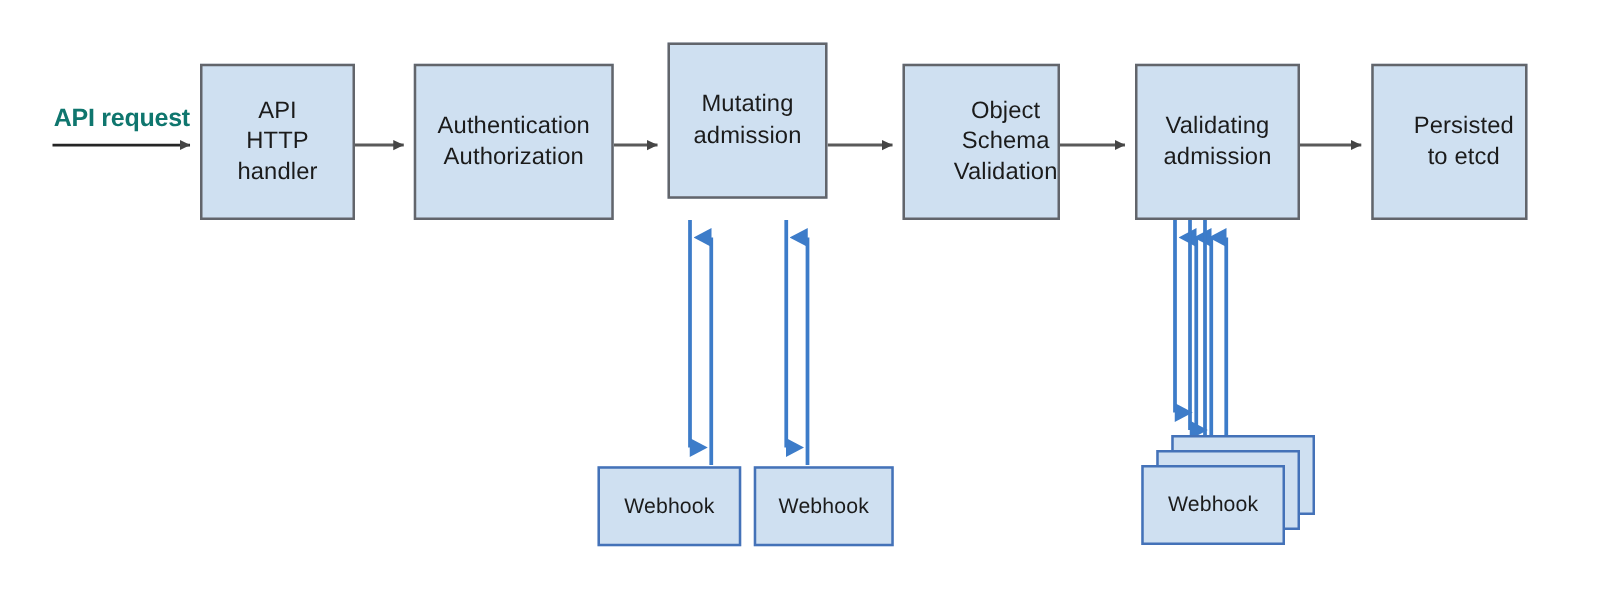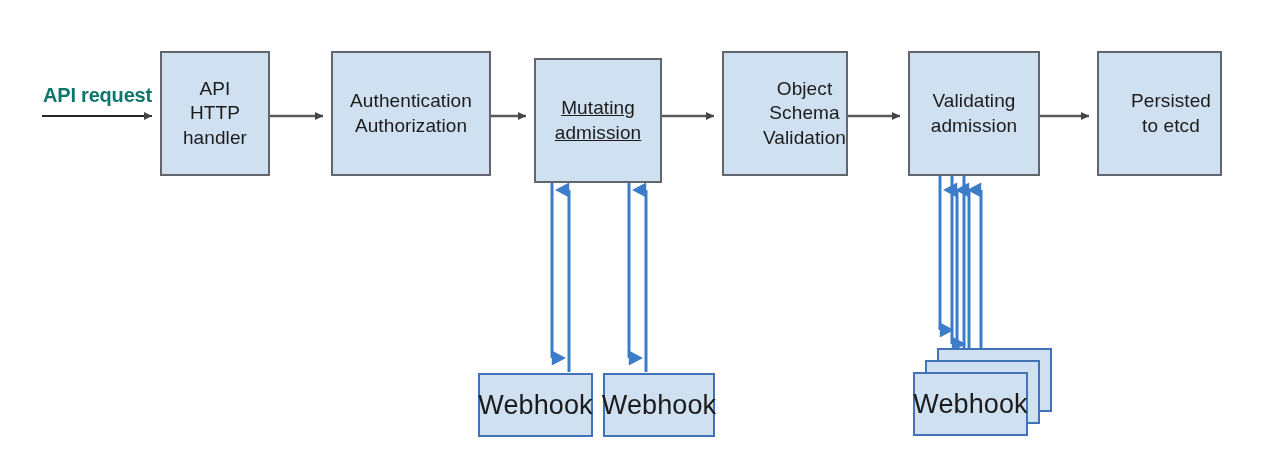--- a/index.html
+++ b/index.html
@@ -38,21 +38,21 @@
     justify-content: center;
     text-align: center;
     color: #1b1b1b;
     font-size: 19px;
     line-height: 1.28;
     letter-spacing: 0.1px;
     white-space: pre-line;
   }
   .node.webhook {
     border: 2px solid #4472b8;
-    font-size: 27px;
+    font-size: 17px;
   }
   .node.webhook-stack-back {
     z-index: 1;
   }
   .node.webhook-stack-mid {
     z-index: 2;
   }
   .node.webhook-stack-front {
     z-index: 3;
   }
@@ -112,28 +112,28 @@
       <line x1="952" y1="176" x2="952" y2="344" stroke="#3d7cc9" stroke-width="3" marker-end="url(#blue-arrow-down)"></line>
       <line x1="969" y1="372" x2="969" y2="190" stroke="#3d7cc9" stroke-width="3" marker-end="url(#blue-arrow-up)"></line>
 
       <line x1="964" y1="176" x2="964" y2="358" stroke="#3d7cc9" stroke-width="3" marker-end="url(#blue-arrow-down)"></line>
       <line x1="981" y1="372" x2="981" y2="190" stroke="#3d7cc9" stroke-width="3" marker-end="url(#blue-arrow-up)"></line>
     </g>
   </svg>
 
   <div class="edge-label" style="left:43px; top:84px;">API request</div>
 
-  <div class="node" style="left:160px; top:51px; width:110px; height:125px;">API
+  <div class="node" style="left:160px; top:51px; width:124px; height:125px;">API
 HTTP
 handler</div>
 
   <div class="node" style="left:331px; top:51px; width:160px; height:125px;">Authentication
 Authorization</div>
 
-  <div class="node" style="left:534px; top:58px; width:128px; height:125px;text-decoration:underline;">Mutating
+  <div class="node" style="left:534px; top:34px; width:128px; height:125px;">Mutating
 admission</div>
 
   <div class="node" style="left:722px; top:51px; width:126px; height:125px;padding-left:39px;">Object
 Schema
 Validation</div>
 
   <div class="node" style="left:908px; top:51px; width:132px; height:125px;">Validating
 admission</div>
 
   <div class="node" style="left:1097px; top:51px; width:125px; height:125px;padding-left:23px;">Persisted

